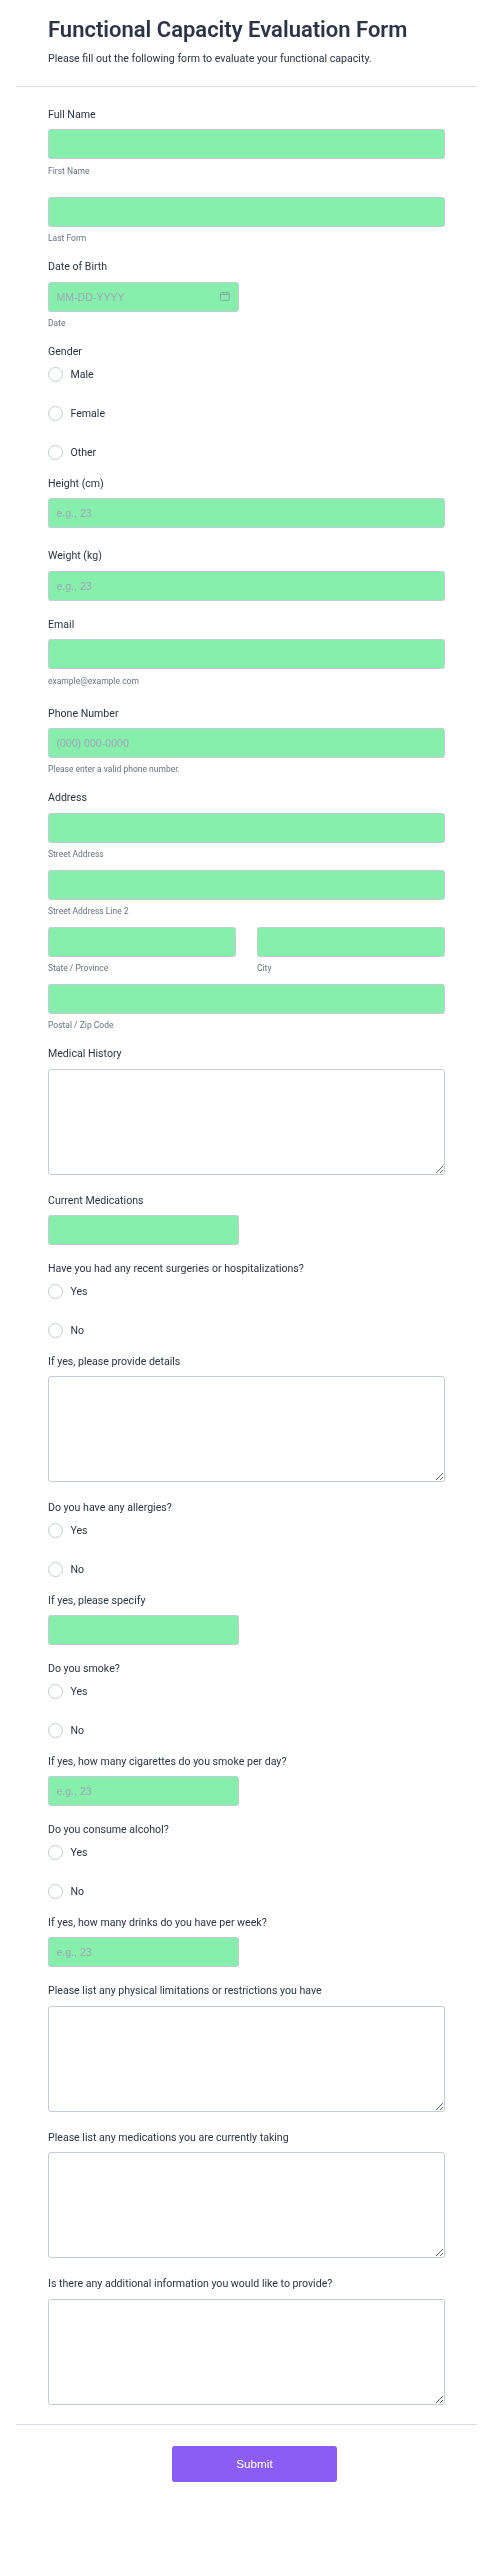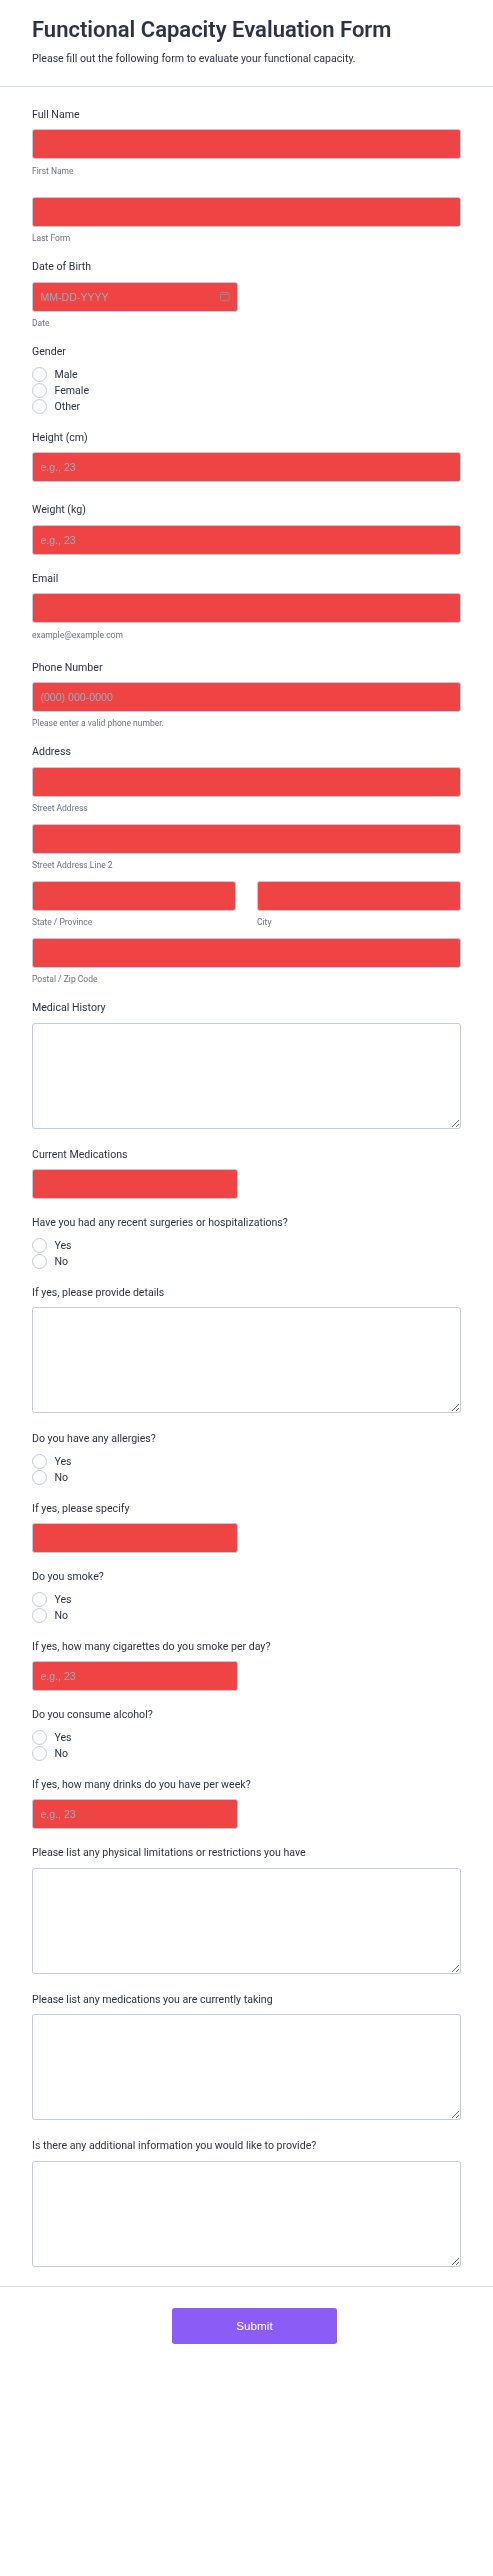--- a/index.html
+++ b/index.html
@@ -7,21 +7,21 @@
       margin: 0;
       padding: 0;
     }
     body {
       font-family: -apple-system, BlinkMacSystemFont, "Segoe UI", Roboto, Helvetica, Arial, sans-serif;
       background: #fff;
       color: #2c3345;
       width: 493px;
     }
     .page {
-      padding: 16px 0 42px;
+      padding: 16px 16px 42px;
     }
     .header {
       padding: 0 32px 21px;
     }
     .title {
       font-size: 22px;
       font-weight: 600;
       color: #2c3345;
       line-height: 1.3;
       margin-bottom: 7.4px;
@@ -57,21 +57,21 @@
       font-size: 10.6px;
       font-weight: 400;
       color: #2c3345;
       margin-bottom: 8.5px;
     }
     .input {
       width: 100%;
       height: 30px;
       border: 0.5px solid #c3cad8;
       border-radius: 2.7px;
-      background: #ef4444;
+      background: #86efac;
       padding: 0 7.4px;
       font-size: 10.6px;
       color: #2c3345;
     }
     .input::placeholder {
       color: #a0a7b8;
     }
     .input-half {
       width: 48%;
     }
@@ -91,21 +91,21 @@
     .calendar-icon {
       position: absolute;
       right: 7.4px;
       top: 50%;
       transform: translateY(-50%);
       pointer-events: none;
     }
     .radio-group {
       display: flex;
       flex-direction: column;
-      gap: 1px;
+      gap: 24px;
     }
     .radio-item {
       display: flex;
       align-items: center;
       gap: 7.4px;
       cursor: pointer;
     }
     .radio-circle {
       width: 15px;
       height: 15px;

